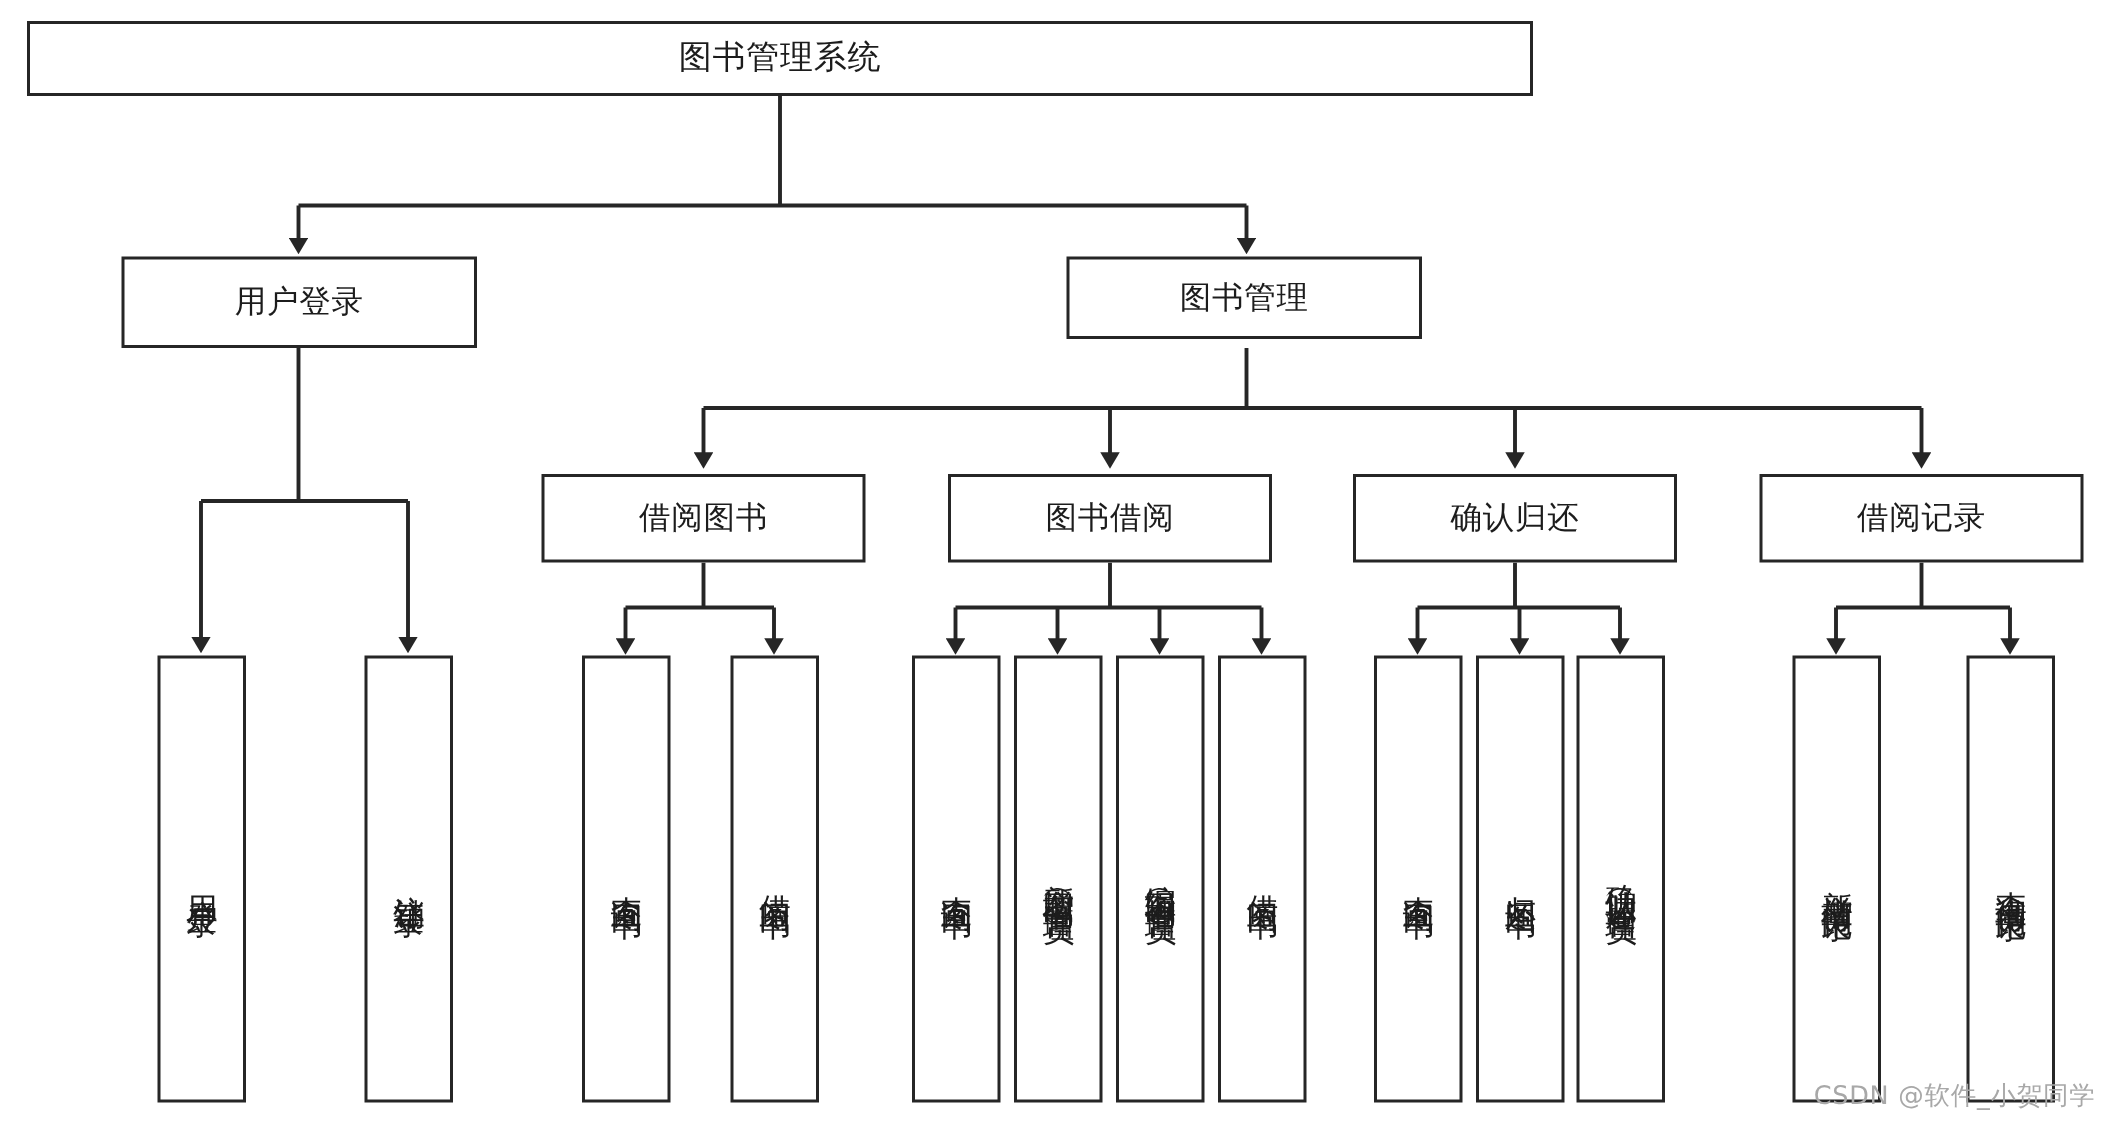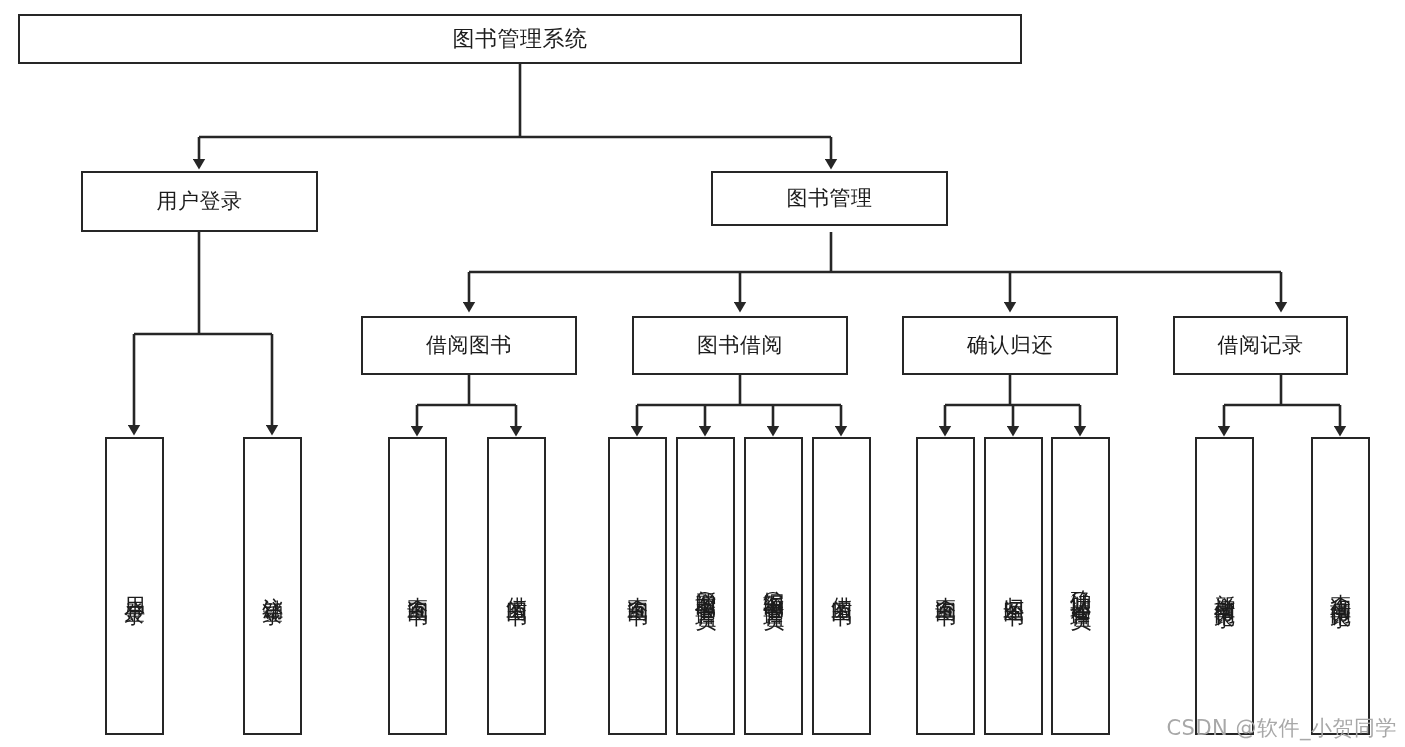--- a/index.html
+++ b/index.html
@@ -60,21 +60,21 @@
     display: block;
     white-space: pre;
   }
   .leaf .node-label {
     white-space: normal;
   }
   #watermark {
     position: absolute;
     right: 8px;
     bottom: 5px;
-    font-size: 21px;
+    font-size: 17px;
     color: #a8a8a8;
     font-family: "DejaVu Sans", "Liberation Sans", sans-serif;
     letter-spacing: 0.5px;
     z-index: 5;
     white-space: nowrap;
   }
 </style>
 </head>
 <body>
 
@@ -150,21 +150,21 @@
   </div>
 
   <div class="node level2" style="left:632px; top:316px; width:216px; height:59px;">
     <span class="node-label">图书借阅</span>
   </div>
 
   <div class="node level2" style="left:902px; top:316px; width:216px; height:59px;">
     <span class="node-label">确认归还</span>
   </div>
 
-  <div class="node level2" style="left:1173px; top:316px; width:175px; height:59px;">
+  <div class="node level2" style="left:1173px; top:316px; width:216px; height:59px;">
     <span class="node-label">借阅记录</span>
   </div>
 
   <div class="node leaf" style="left:105px; top:437px; width:59px; height:298px;">
     <span class="node-label">用户登录</span>
   </div>
 
   <div class="node leaf" style="left:243px; top:437px; width:59px; height:298px;">
     <span class="node-label">注销登录</span>
   </div>

